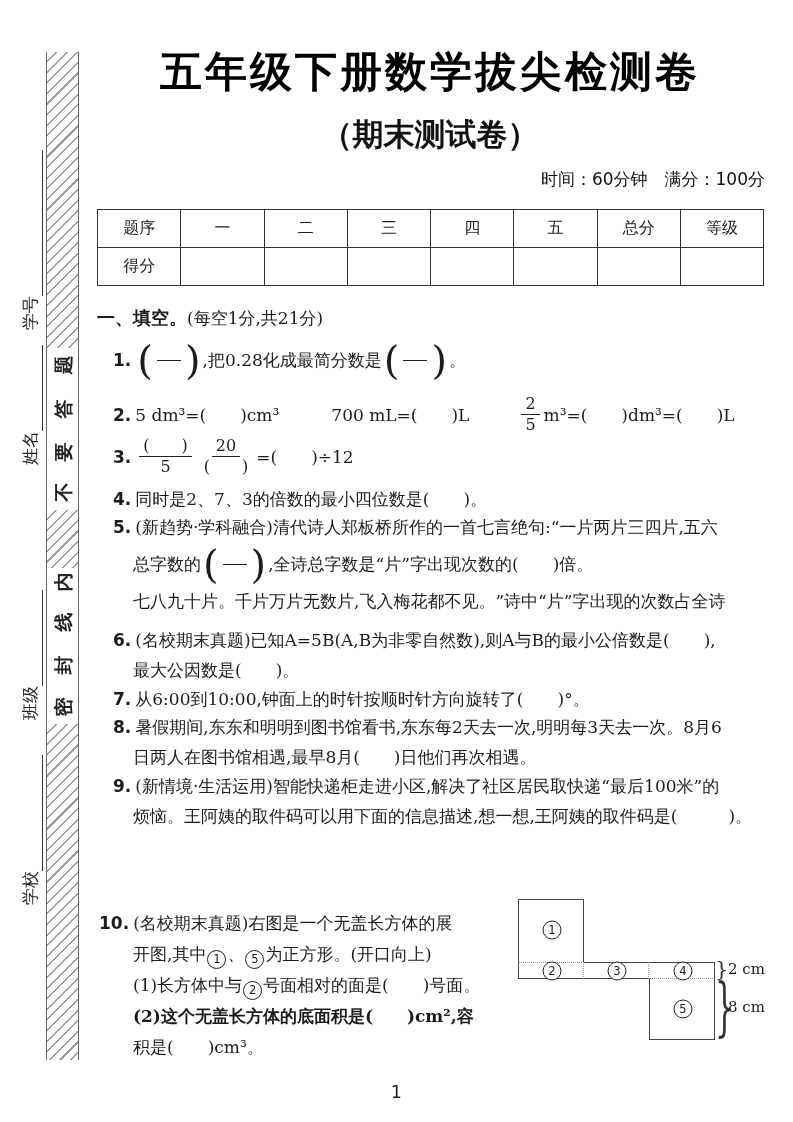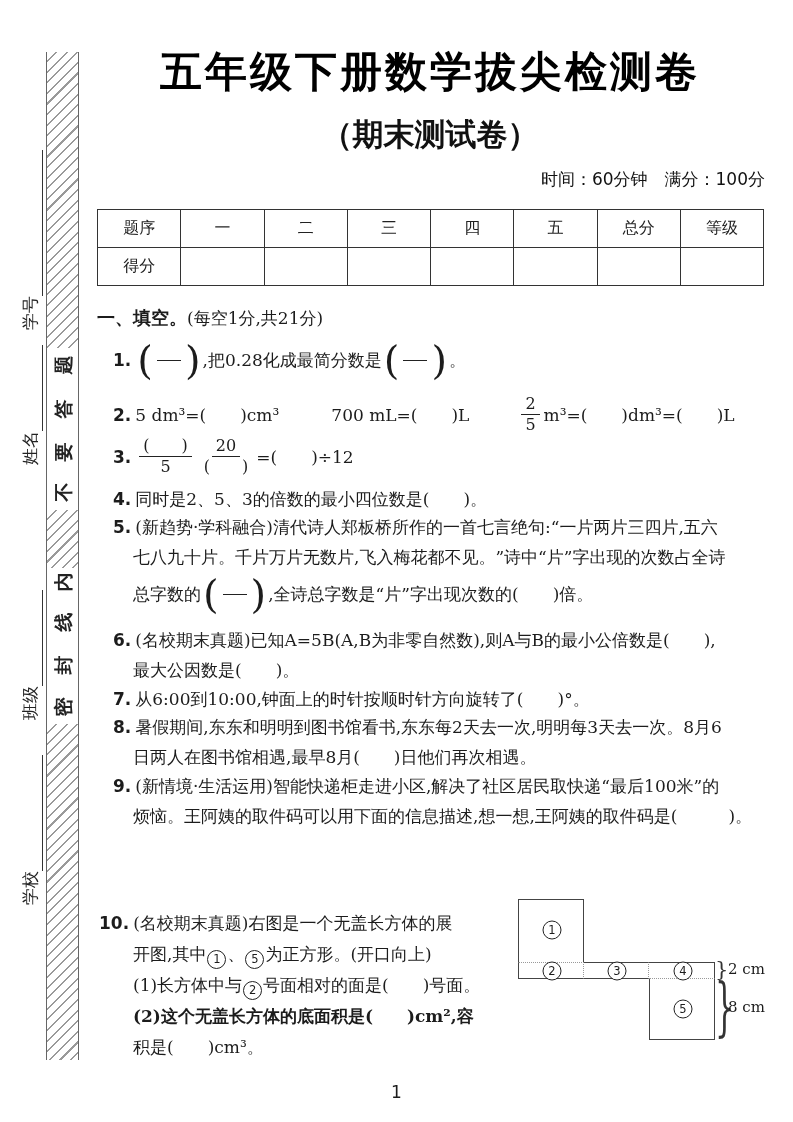--- a/index.html
+++ b/index.html
@@ -200,36 +200,36 @@
       <span class="frac">
         <span class="num">20</span>
         <span class="den">(　　)</span>
       </span>
       <span>=(　　)÷12</span>
     </div>
   </div>
 
   <div class="q" style="top:484px;">
     <div class="l first">
-      <span class="qno">4.</span><span>同时是2、5、3的倍数的最小四位数是(　　)。</span>
+      <span class="qno">4.</span><span>同时是2、7、3的倍数的最小四位数是(　　)。</span>
     </div>
   </div>
 
   <div class="q" style="top:512px;">
     <div class="l first">
       <span class="qno">5.</span><span class="note">(新趋势·学科融合)</span><span>清代诗人郑板桥所作的一首七言绝句:“一片两片三四片,五六</span>
     </div>
-    <div class="l">七八九十片。千片万片无数片,飞入梅花都不见。”诗中“片”字出现的次数占全诗</div>
     <div class="l flexline">
       <span>总字数的</span>
       <span class="bfrac">
           <span class="bline"></span>
         </span>
       <span>,全诗总字数是“片”字出现次数的(　　)倍。</span>
     </div>
+    <div class="l">七八九十片。千片万片无数片,飞入梅花都不见。”诗中“片”字出现的次数占全诗</div>
   </div>
 
   <div class="q" style="top:625px;">
     <div class="l first">
       <span class="qno">6.</span><span class="note">(名校期末真题)</span><span>已知A=5B(A,B为非零自然数),则A与B的最小公倍数是(　　),</span>
     </div>
     <div class="l">最大公因数是(　　)。</div>
   </div>
 
   <div class="q" style="top:684px;">

